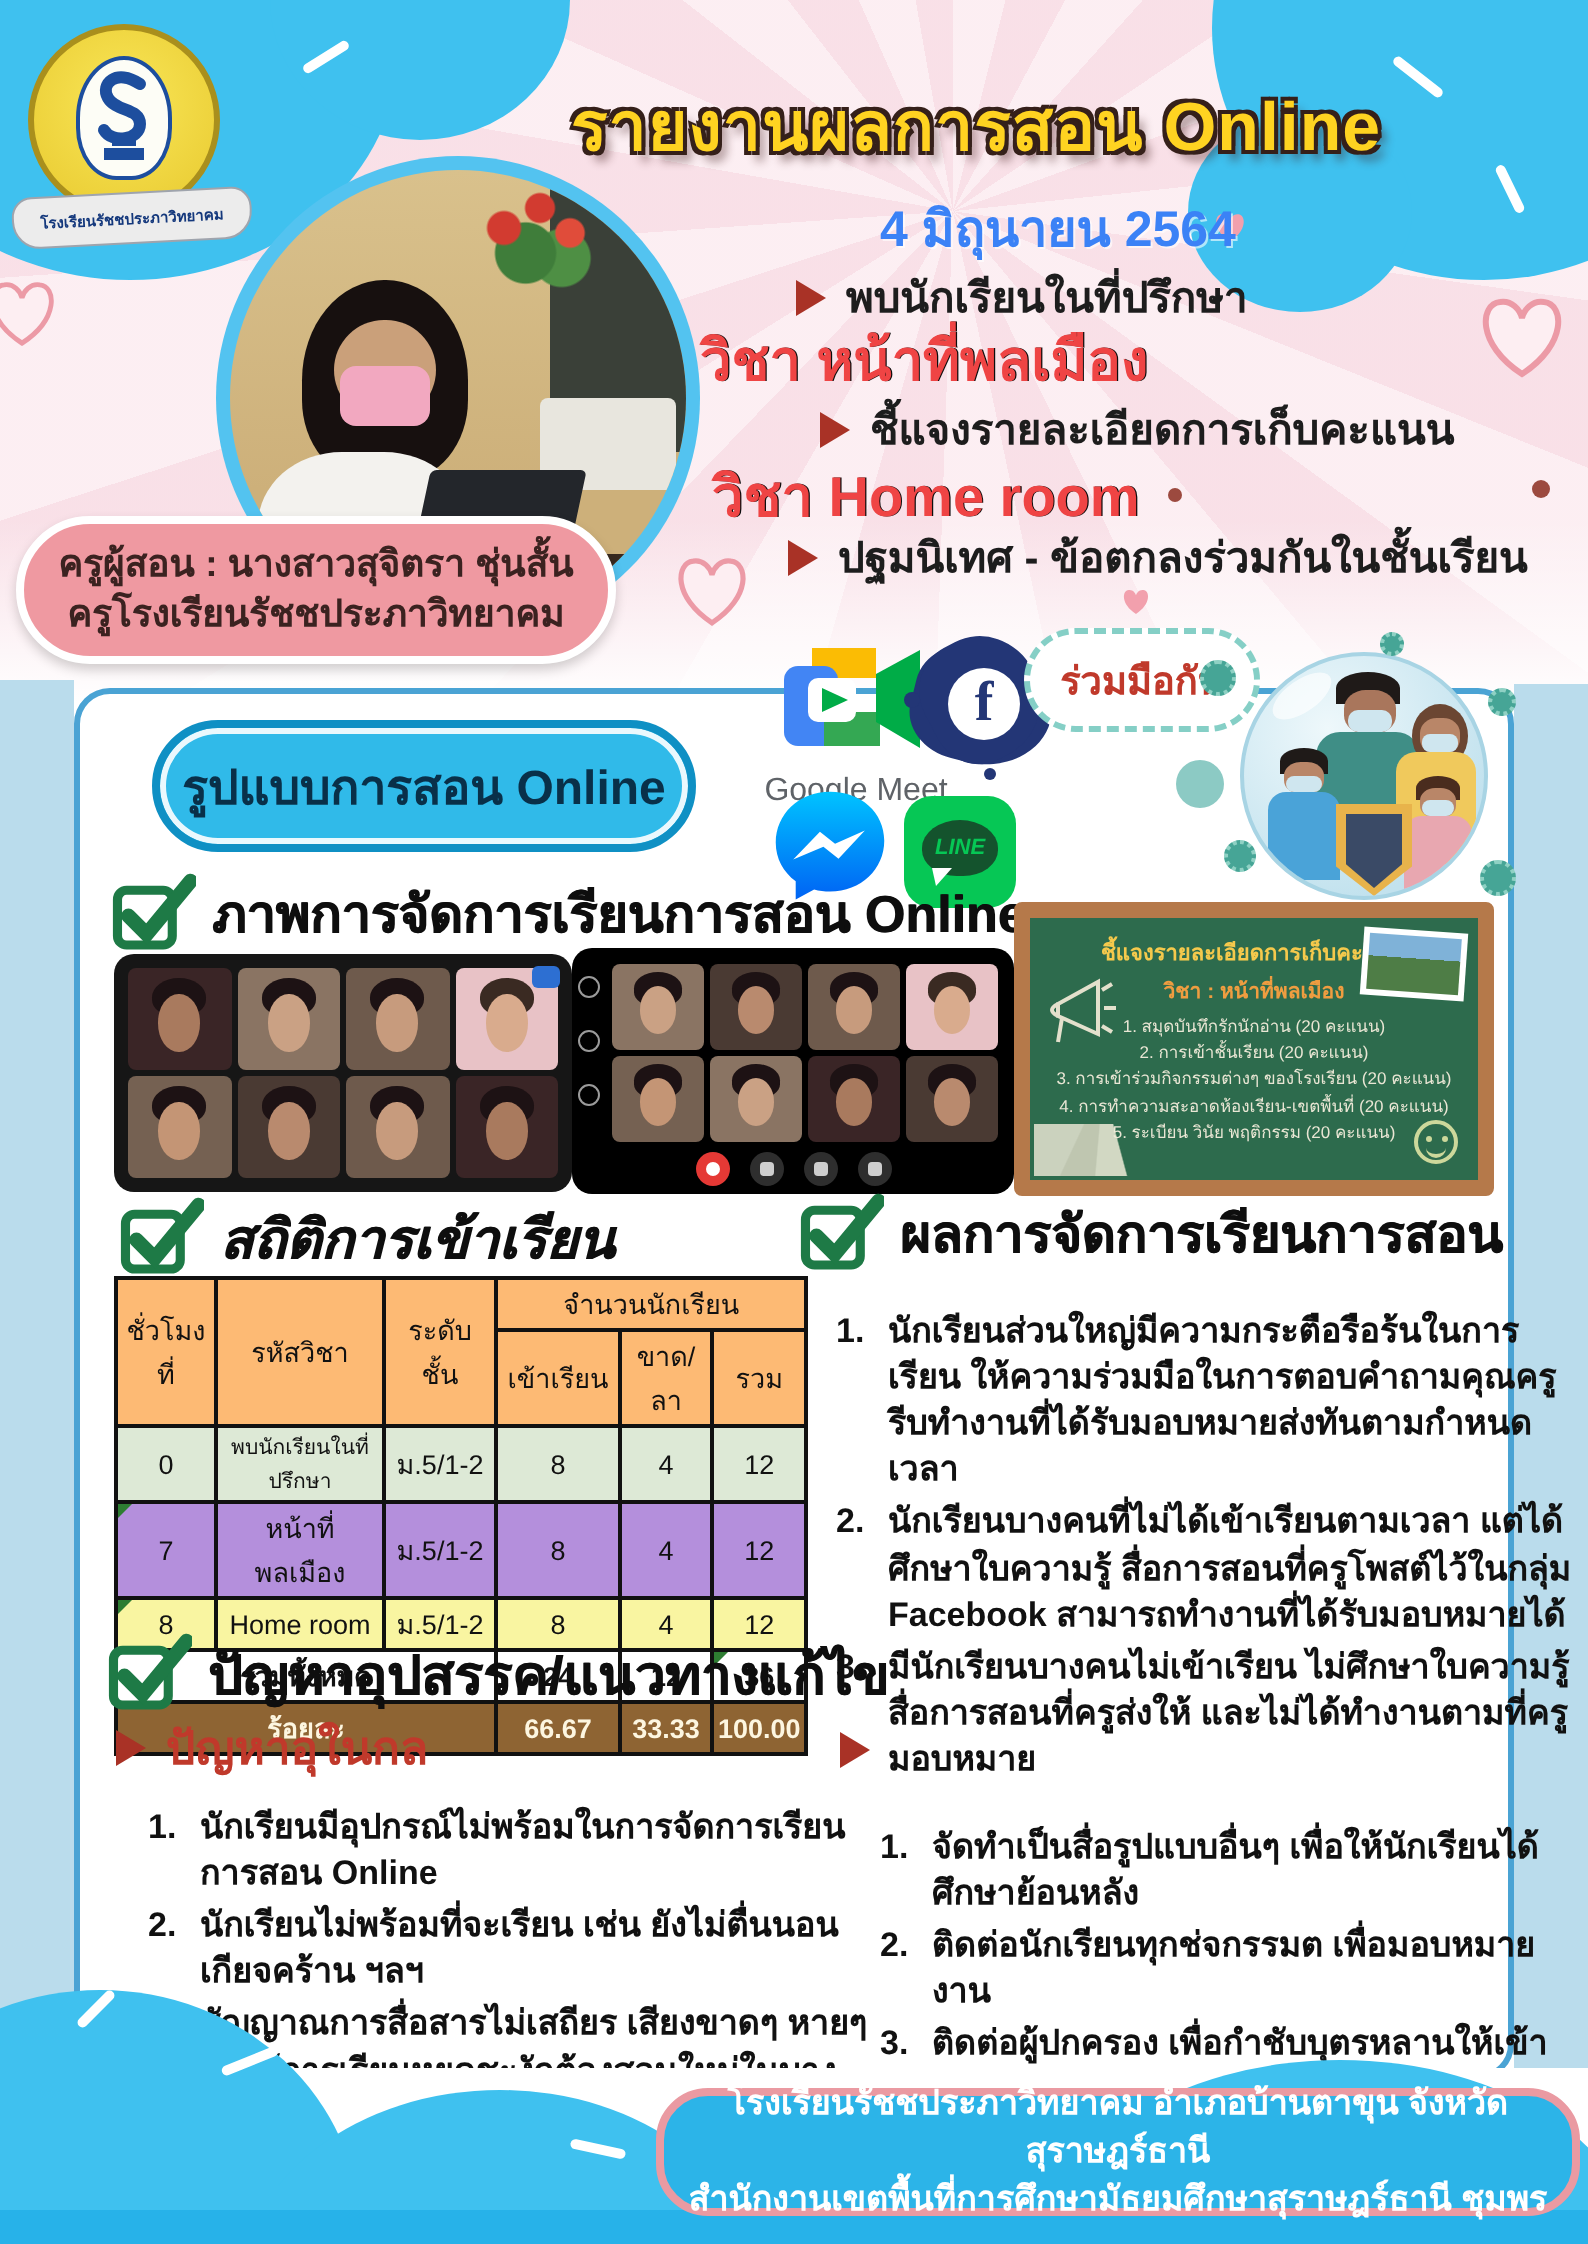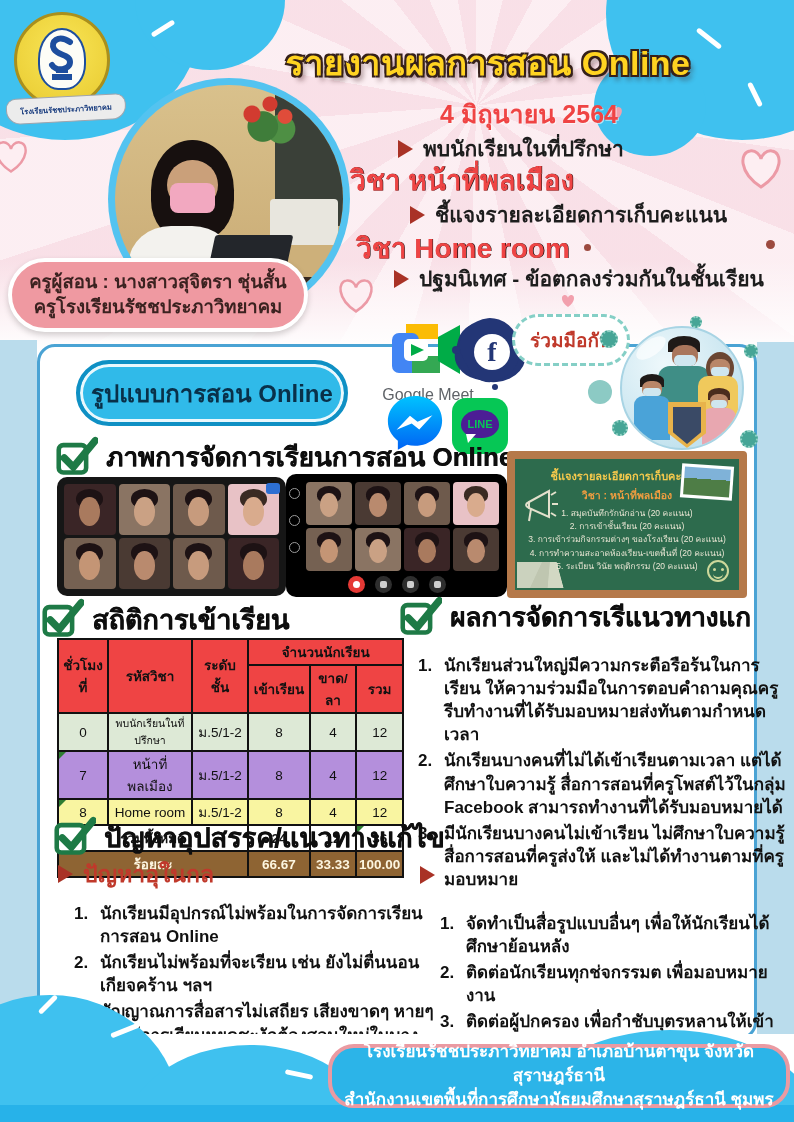--- a/index.html
+++ b/index.html
@@ -38,21 +38,21 @@
     background:radial-gradient(circle at 50% 40%,#f9e657,#e8c92f);border:3px solid #a98f1d;box-sizing:border-box;}
   .logo-inner{position:absolute;left:32px;top:16px;width:48px;height:62px;background:#fdfdf6;border:2px solid #1d4e9e;
     border-radius:50% 50% 42% 42%;box-sizing:border-box;}
   .logo-ribbon{position:absolute;left:0;top:84px;width:118px;height:24px;background:#ececec;border:1px solid #9fa4ad;
     border-radius:10px 10px 14px 14px;transform:rotate(-3deg);display:flex;align-items:center;justify-content:center;
     font-size:7.5px;font-weight:bold;color:#14387c;white-space:nowrap;overflow:hidden;}
 
   
   .title{left:246px;top:36px;width:484px;text-align:center;font-size:34px;font-weight:800;color:#ffd321;letter-spacing:.5px;
     text-shadow:-2px -2px 0 #35201a,2px -2px 0 #35201a,-2px 2px 0 #35201a,2px 2px 0 #35201a,4px 5px 5px rgba(60,20,20,.45);}
-  .date{left:404px;top:94px;width:250px;text-align:center;font-size:25px;font-weight:800;color:#ef4444;
+  .date{left:404px;top:94px;width:250px;text-align:center;font-size:25px;font-weight:800;color:#3b82f6;
     text-shadow:1px 1px 0 rgba(255,255,255,.6);}
   .point{display:flex;align-items:center;gap:10px;color:#1d1d1d;font-weight:600;font-size:21px;}
   .tri{width:0;height:0;border-top:9px solid transparent;border-bottom:9px solid transparent;border-left:15px solid #a93226;}
   .subject{font-size:28px;font-weight:800;color:#ef4444;text-shadow:.6px 0 #0d0d0d;}
 
   
   .photo-ring{left:108px;top:78px;width:242px;height:242px;border-radius:50%;background:#53c3f0;padding:7px;box-sizing:border-box;}
   .photo{position:relative;width:100%;height:100%;border-radius:50%;overflow:hidden;background:linear-gradient(#d9c18c,#cdb07a 70%);}
   .ph{position:absolute;}
   .ph-window{right:0;top:0;width:30%;height:62%;background:#3a4038;}
@@ -84,22 +84,22 @@
   .fb{left:452px;top:316px;width:84px;height:80px;}
   .fb-blob{position:absolute;background:#233676;border-radius:46% 54% 58% 42%;}
   .fb-b1{left:4px;top:8px;width:70px;height:58px;transform:rotate(14deg);}
   .fb-b2{left:10px;top:2px;width:58px;height:62px;transform:rotate(-28deg);}
   .fb-dot{position:absolute;background:#233676;border-radius:50%;}
   .fb-circle{position:absolute;left:22px;top:18px;width:36px;height:36px;background:#ffffff;border-radius:50%;
     display:flex;align-items:center;justify-content:center;font-family:"Liberation Serif","DejaVu Serif",serif;
     font-weight:bold;font-size:28px;color:#233676;}
   .msgr{left:384px;top:392px;width:62px;height:62px;}
   .line-icon{left:452px;top:398px;width:56px;height:56px;background:#06c755;border-radius:14px;position:absolute;}
-  .line-bubble{position:absolute;left:9px;top:12px;width:38px;height:28px;background:#4c1d95;border-radius:50% 50% 46% 46%;
-    display:flex;align-items:center;justify-content:center;font-size:11px;font-weight:800;color:#06c755;}
+  .line-bubble{position:absolute;left:9px;top:12px;width:38px;height:28px;background:#14532d;border-radius:50% 50% 46% 46%;
+    display:flex;align-items:center;justify-content:center;font-size:11px;font-weight:800;color:#06c755;font-style:italic;}
   .line-tail{position:absolute;left:14px;top:36px;width:10px;height:9px;background:#ffffff;
     clip-path:polygon(0 0,100% 0,20% 100%);}
 
   
   .coop{left:512px;top:314px;width:118px;height:52px;background:#ffffff;border:3px dashed #85cfc6;border-radius:28px;
     display:flex;align-items:center;justify-content:center;font-size:19px;font-weight:800;color:#c0392b;box-sizing:border-box;}
   .family{left:620px;top:326px;width:124px;height:124px;border-radius:50%;overflow:hidden;
     background:radial-gradient(circle at 35% 30%,#eef8fb,#c2e2ee 75%);border:2px solid #a8d4e4;box-sizing:border-box;}
   .fm{position:absolute;}
   .virus{position:absolute;border-radius:50%;background:#46a596;border:2px dotted #8fd1c4;box-sizing:border-box;}
@@ -145,21 +145,21 @@
   .cb-book{position:absolute;left:2px;bottom:2px;width:70px;height:26px;background:
     linear-gradient(115deg,#e7e4d2 0 30%,transparent 31%),linear-gradient(95deg,#d9d6c2 0 45%,transparent 46%),
     linear-gradient(75deg,#efecd8 0 60%,transparent 61%);opacity:.85;}
   .cb-smile{position:absolute;right:10px;bottom:8px;width:22px;height:22px;border:2px solid #cdd89b;border-radius:50%;box-sizing:border-box;}
   .cb-smile::before{content:"";position:absolute;left:4px;top:6px;width:3px;height:3px;background:#cdd89b;border-radius:50%;box-shadow:8px 0 0 #cdd89b;}
   .cb-smile::after{content:"";position:absolute;left:4px;top:10px;width:10px;height:5px;border-bottom:2px solid #cdd89b;border-radius:0 0 8px 8px;}
 
   
   .stat-table{border-collapse:collapse;font-size:13.5px;color:#111;}
   .stat-table th,.stat-table td{border:2px solid #111;text-align:center;padding:1px 2px;box-sizing:border-box;}
-  .stat-table th{background:#ef4444;font-weight:700;}
+  .stat-table th{background:#fdba74;font-weight:400;}
   .r-green td{background:#dde9d6;}
   .r-purple td{background:#b48fdc;}
   .r-yellow td{background:#f9f5a1;}
   .r-total td{background:#ffffff;font-weight:700;}
   .r-pct td{background:#8e6433;color:#fdf6e0;font-weight:700;}
   .cell-sm{font-size:10.5px;}
   .mark{position:relative;}
   .mark::before{content:"";position:absolute;left:0;top:0;border-top:7px solid #2e7d32;border-right:7px solid transparent;}
 
   
@@ -410,21 +410,21 @@
           <path d="M10 17 L30 6 V32 L10 23 Z" fill="none" stroke="#e3e0cc" stroke-width="2"></path>
           <path d="M10 17 Q4 20 10 23" fill="none" stroke="#e3e0cc" stroke-width="2"></path>
           <path d="M12 24 l-2 12" stroke="#e3e0cc" stroke-width="2"></path>
           <path d="M32 10 l5 -3 M33 19 h6 M32 28 l5 3" stroke="#e3e0cc" stroke-width="2"></path>
         </svg>
     </div>
     <div class="cb-book"></div>
     <div class="cb-smile"></div>
   </div>
 
-  <div class="abs sec-head" style="left:42px;top:598px;">
+  <div class="abs sec-head" style="left:60px;top:598px;font-style:italic;">
     <svg class="check" viewBox="0 0 46 46">
       <rect x="3" y="10" width="30" height="30" rx="5" fill="#ffffff" stroke="#1e7a46" stroke-width="5"></rect>
       <path d="M9 24 L19 34 L43 5" fill="none" stroke="#1e7a46" stroke-width="8" stroke-linecap="round"></path>
     </svg>
     <span class="sec-title" style="font-size:27px;">สถิติการเข้าเรียน</span>
   </div>
 
   <table class="abs stat-table" style="left:57px;top:638px;">
     <colgroup>
         <col style="width:50px">
@@ -483,21 +483,21 @@
       <td>100.00</td>
     </tr>
   </tbody>
     </table>
 
   <div class="abs sec-head" style="left:400px;top:596px;">
     <svg class="check" viewBox="0 0 46 46">
       <rect x="3" y="10" width="30" height="30" rx="5" fill="#ffffff" stroke="#1e7a46" stroke-width="5"></rect>
       <path d="M9 24 L19 34 L43 5" fill="none" stroke="#1e7a46" stroke-width="8" stroke-linecap="round"></path>
     </svg>
-    <span class="sec-title">ผลการจัดการเรีแนวทางแก</span>
+    <span class="sec-title">ผลการจัดการเรียนการสอน</span>
   </div>
   <ol class="abs num-list" style="left:402px;top:642px;width:372px;">
     <li>นักเรียนส่วนใหญ่มีความกระตือรือร้นในการเรียน ให้ความร่วมมือในการตอบคำถามคุณครู รีบทำงานที่ได้รับมอบหมายส่งทันตามกำหนดเวลา</li>
     <li>นักเรียนบางคนที่ไม่ได้เข้าเรียนตามเวลา แต่ได้ศึกษาใบความรู้ สื่อการสอนที่ครูโพสต์ไว้ในกลุ่ม Facebook สามารถทำงานที่ได้รับมอบหมายได้</li>
     <li>มีนักเรียนบางคนไม่เข้าเรียน ไม่ศึกษาใบความรู้ สื่อการสอนที่ครูส่งให้ และไม่ได้ทำงานตามที่ครูมอบหมาย</li>
   </ol>
 
   <div class="abs sec-head" style="left:54px;top:816px;">
     <svg class="check" viewBox="0 0 46 46">
       <rect x="3" y="10" width="30" height="30" rx="5" fill="#ffffff" stroke="#1e7a46" stroke-width="5"></rect>

